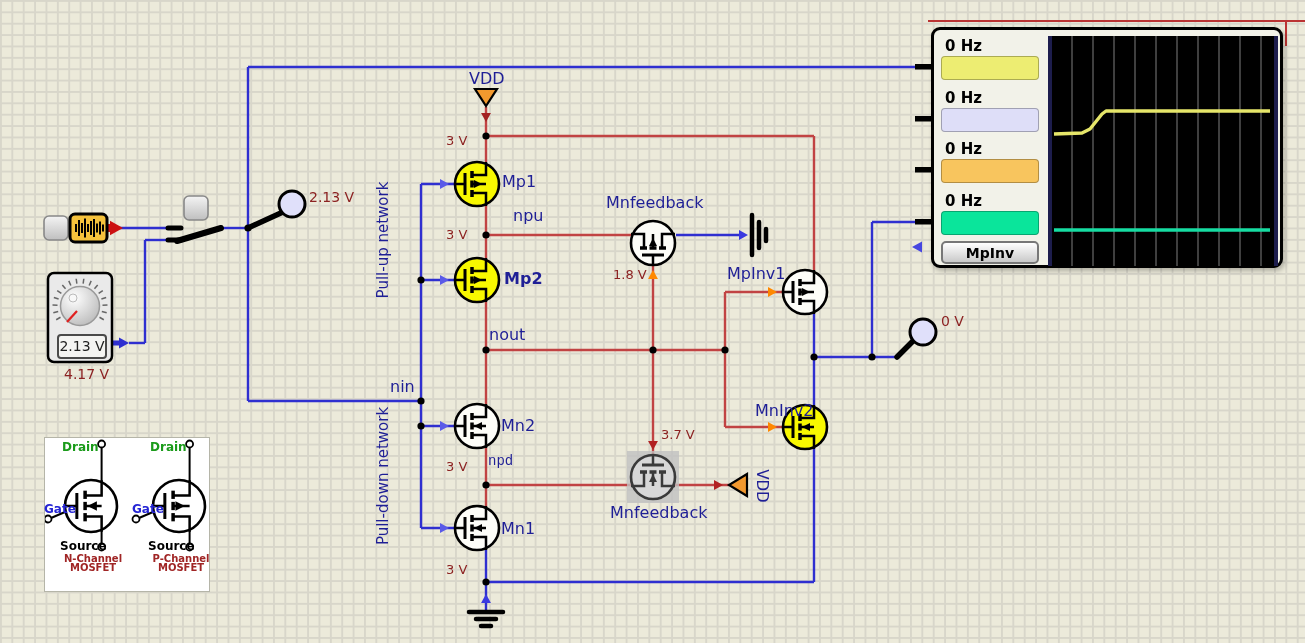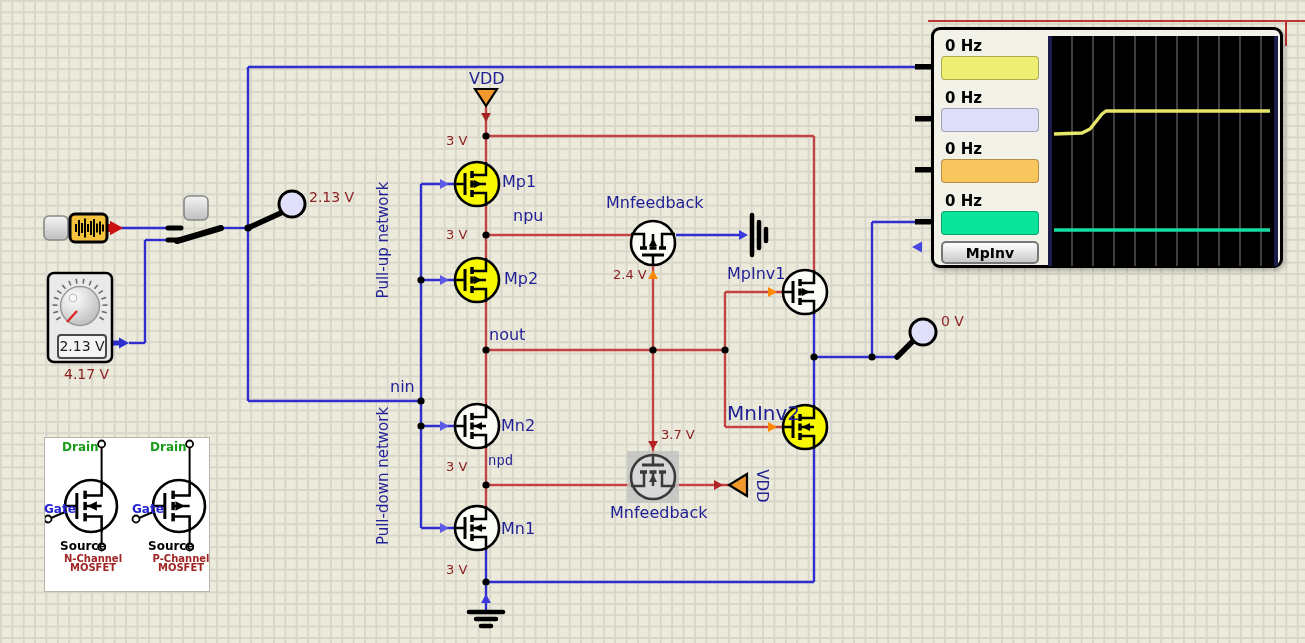--- a/index.html
+++ b/index.html
@@ -287,34 +287,34 @@
       <rect x="915" y="116" width="17" height="5.5" fill="#000"></rect>
       <rect x="915" y="167" width="17" height="5.5" fill="#000"></rect>
       <rect x="915" y="219" width="17" height="5.5" fill="#000"></rect>
     </svg>
   <div id="labels">
       <div class="slbl" style="font-size: 16px; color: rgb(31, 31, 150); left: 469px; top: 70px;">VDD</div>
       <div class="slbl" style="font-size: 13px; color: rgb(140, 34, 34); left: 446px; top: 134px;">3 V</div>
       <div class="slbl" style="font-size: 16px; color: rgb(31, 31, 150); left: 502px; top: 173px;">Mp1</div>
       <div class="slbl" style="font-size: 16px; color: rgb(31, 31, 150); left: 489px; top: 207px; margin-left: 24px;">npu</div>
       <div class="slbl" style="font-size: 13px; color: rgb(140, 34, 34); left: 446px; top: 228px;">3 V</div>
-      <div class="slbl" style="font-size: 16px; color: rgb(31, 31, 150); left: 504px; top: 270px;">Mp2</div>
+      <div class="slbl" style="font-size: 16px; color: rgb(31, 31, 150); left: 504px; top: 270px; font-weight: bold;">Mp2</div>
       <div class="slbl" style="font-size: 16px; color: rgb(31, 31, 150); left: 489px; top: 326px;">nout</div>
       <div class="slbl" style="font-size: 16px; color: rgb(31, 31, 150); left: 390px; top: 378px; text-align: center;">nin</div>
       <div class="slbl" style="font-size: 16px; color: rgb(31, 31, 150); left: 501px; top: 417px;">Mn2</div>
       <div class="slbl" style="font-size: 14px; color: rgb(31, 31, 150); left: 488px; top: 454px; font-family: Liberation Mono, monospace;">npd</div>
       <div class="slbl" style="font-size: 13px; color: rgb(140, 34, 34); left: 446px; top: 460px;">3 V</div>
       <div class="slbl" style="font-size: 16px; color: rgb(31, 31, 150); left: 501px; top: 520px;">Mn1</div>
       <div class="slbl" style="font-size: 13px; color: rgb(140, 34, 34); left: 446px; top: 563px;">3 V</div>
       <div class="slbl" style="font-size: 15px; color: rgb(31, 31, 150); left: 383px; top: 240px; transform: translate(-50%, -50%) rotate(-90deg);">Pull-up network</div>
       <div class="slbl" style="font-size: 15px; color: rgb(31, 31, 150); left: 383px; top: 476px; transform: translate(-50%, -50%) rotate(-90deg);">Pull-down network</div>
       <div class="slbl" style="font-size: 16px; color: rgb(31, 31, 150); left: 606px; top: 194px;">Mnfeedback</div>
-      <div class="slbl" style="font-size: 13px; color: rgb(140, 34, 34); left: 613px; top: 268px;">2.4 V</div>
+      <div class="slbl" style="font-size: 13px; color: rgb(140, 34, 34); left: 613px; top: 268px;">1.8 V</div>
       <div class="slbl" style="font-size: 16px; color: rgb(31, 31, 150); left: 727px; top: 265px;">MpInv1</div>
-      <div class="slbl" style="font-size: 20px; color: rgb(31, 31, 150); left: 727px; top: 402px;">MnInv2</div>
+      <div class="slbl" style="font-size: 16px; color: rgb(31, 31, 150); left: 755px; top: 402px;">MnInv2</div>
       <div class="slbl" style="font-size: 16px; color: rgb(31, 31, 150); left: 610px; top: 504px;">Mnfeedback</div>
       <div class="slbl" style="font-size: 13px; color: rgb(140, 34, 34); left: 661px; top: 428px;">3.7 V</div>
       <div class="slbl" style="font-size: 15px; color: rgb(31, 31, 150); left: 762px; top: 486px; transform: translate(-50%, -50%) rotate(90deg);">VDD</div>
     </div>
 
   <div class="knob-display">2.13 V</div>
   <div class="knob-secondary">4.17 V</div>
 
   <div class="probe-label" style="left:309px;top:189px;">2.13 V</div>
   <div class="probe-label" style="left:941px;top:313px;">0 V</div>

